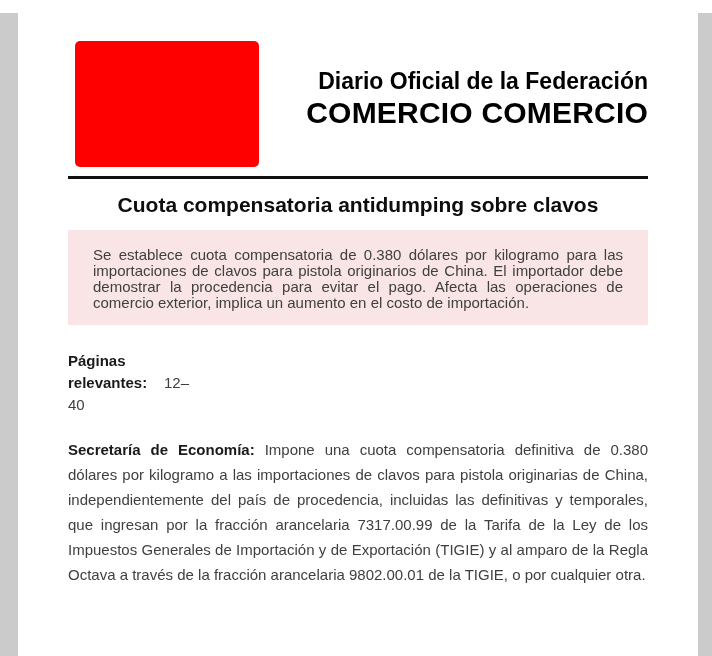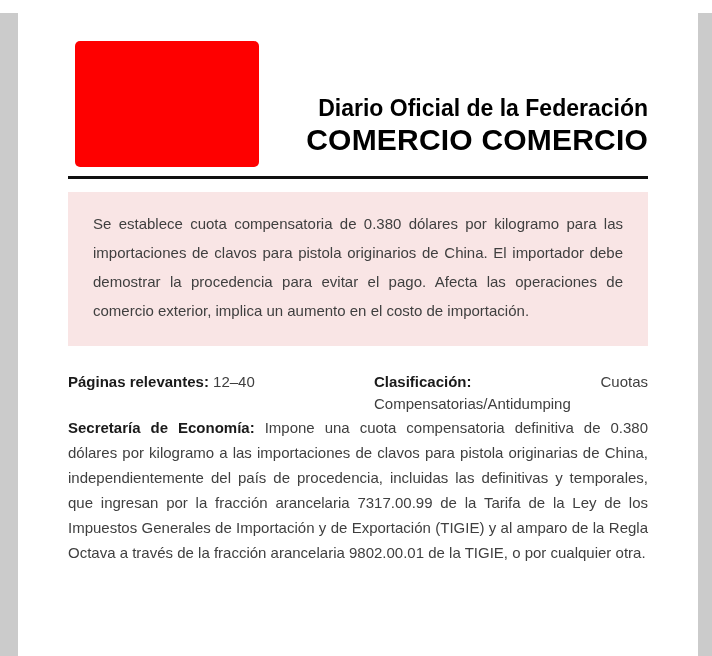--- a/index.html
+++ b/index.html
@@ -19,21 +19,21 @@
     width: 680px;
     height: 643px;
     background: var(--page-bg, #ffffff);
     padding: 28px 50px 0 50px;
     overflow: hidden;
   }
   
   .header-row {
     display: flex;
     justify-content: space-between;
-    align-items: flex-end;
+    align-items: center;
   }
   .logo {
     width: 184px; height: 126px;
     margin-left: 7px;
     background: var(--logo-red, #fe0000);
     border-radius: 5px;
     flex: 0 0 auto;
   }
   .header-titles {
     text-align: right;
@@ -53,45 +53,46 @@
     margin-top: 14px;
     text-align: center;
     font-size: 21px;
     font-weight: bold;
     color: #0d0d0d;
   }
   
   .summary {
     margin-top: 13px;
     background: var(--summary-bg, #f9e5e5);
-    padding: 17px 25px 21px 25px;
+    padding: 17px 25px 14px 25px;
     font-size: 15px;
-    line-height: 29px;
+    line-height: 16px;
     text-align: justify;
     color: #3f3f3f;
   }
   
   .meta {
     margin-top: 25px;
     display: grid;
-    grid-template-columns: 1fr 1fr;
+    grid-template-columns: 1fr 1fr 1fr 1fr;
     column-gap: 32px;
     row-gap: 7px;
     align-items: start;
     font-size: 15px;
     line-height: 22px;
     color: #3f3f3f;
   }
   .meta p { text-align: justify; }
   .meta .lbl, .body-par .lbl {
     font-weight: bold;
     color: #1a1a1a;
   }
   
   .body-par {
+    margin-top: 21px;
     font-size: 15px;
     line-height: 25px;
     text-align: justify;
     color: #3f3f3f;
   }
 </style>
 </head>
 <body>
 
 <div class="canvas">
@@ -100,33 +101,30 @@
     <div class="header-row">
       <div class="logo"></div>
       <div class="header-titles">
         <div class="pub-name">Diario Oficial de la Federación</div>
         <div class="section-nm">COMERCIO COMERCIO</div>
       </div>
     </div>
 
     <hr class="rule">
 
+    <h1 class="doc-title">Cuota compensatoria antidumping sobre clavos</h1>
 
     <div class="summary">
       <span>Se establece cuota compensatoria de 0.380 dólares por kilogramo para las importaciones de clavos para pistola originarios de China. El importador debe demostrar la procedencia para evitar el pago. Afecta las operaciones de comercio exterior, implica un aumento en el costo de importación.</span>
     </div>
 
     <div class="meta">
       <p>
         <span class="lbl">Páginas relevantes:</span>
         <span>12–40</span>
-      </p>
-      <p>
-        <span class="lbl">Clasificación:</span>
-        <span>Cuotas Compensatorias/Antidumping</span>
       </p>
     </div>
 
     <p class="body-par">
       <span class="lbl">Secretaría de Economía:</span>
       <span>Impone una cuota compensatoria definitiva de 0.380 dólares por kilogramo a las importaciones de clavos para pistola originarias de China, independientemente del país de procedencia, incluidas las definitivas y temporales, que ingresan por la fracción arancelaria 7317.00.99 de la Tarifa de la Ley de los Impuestos Generales de Importación y de Exportación (TIGIE) y al amparo de la Regla Octava a través de la fracción arancelaria 9802.00.01 de la TIGIE, o por cualquier otra.</span>
     </p>
 
   </div>
 </div>

